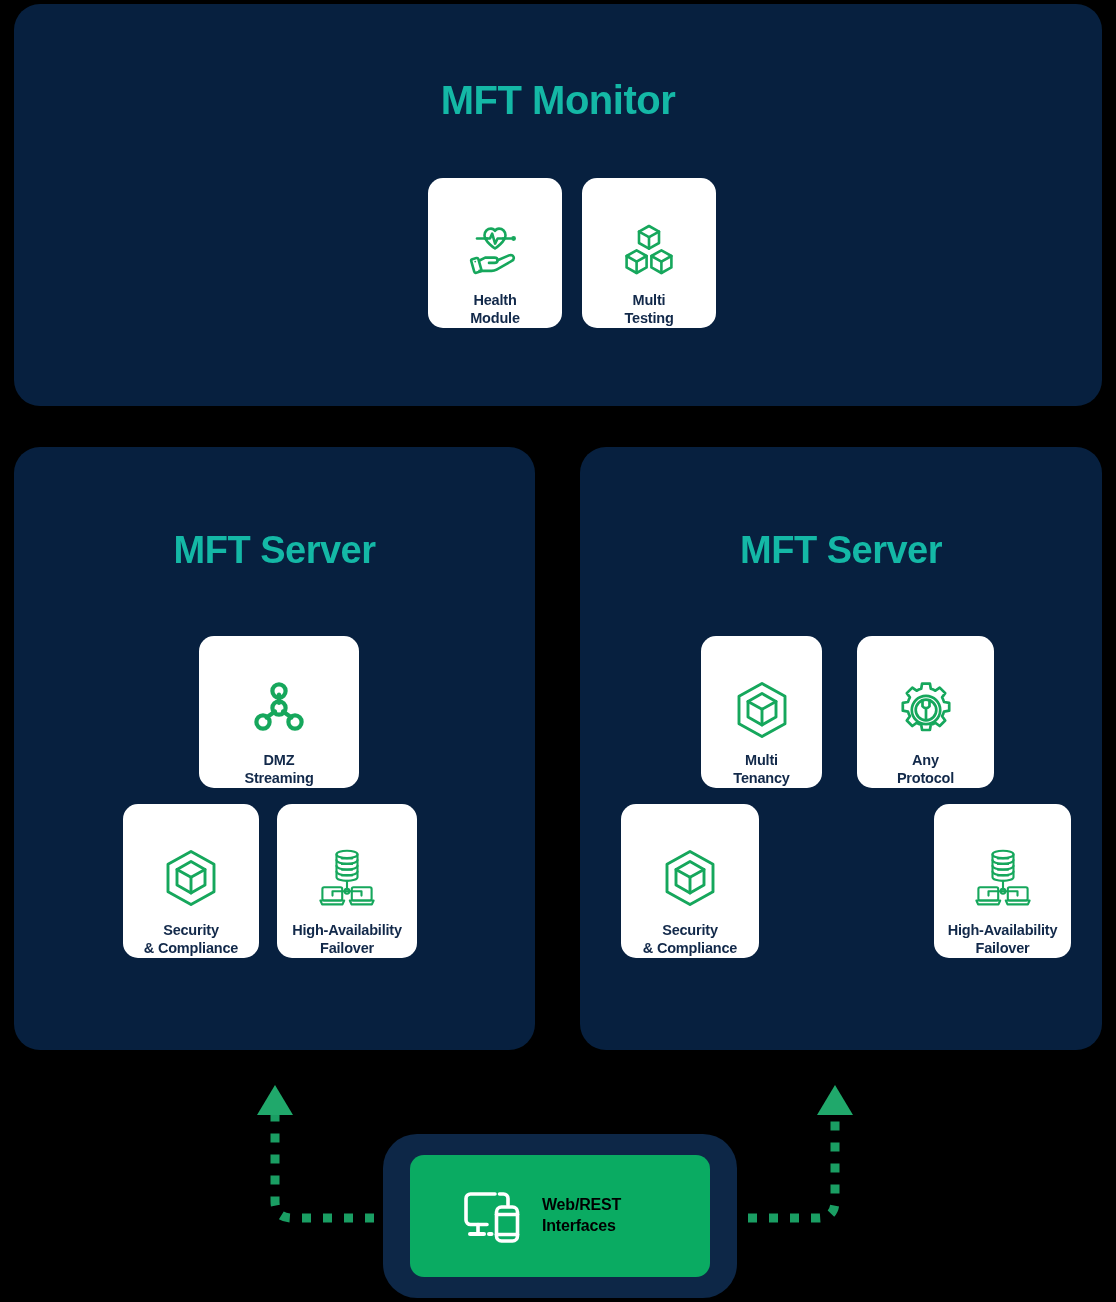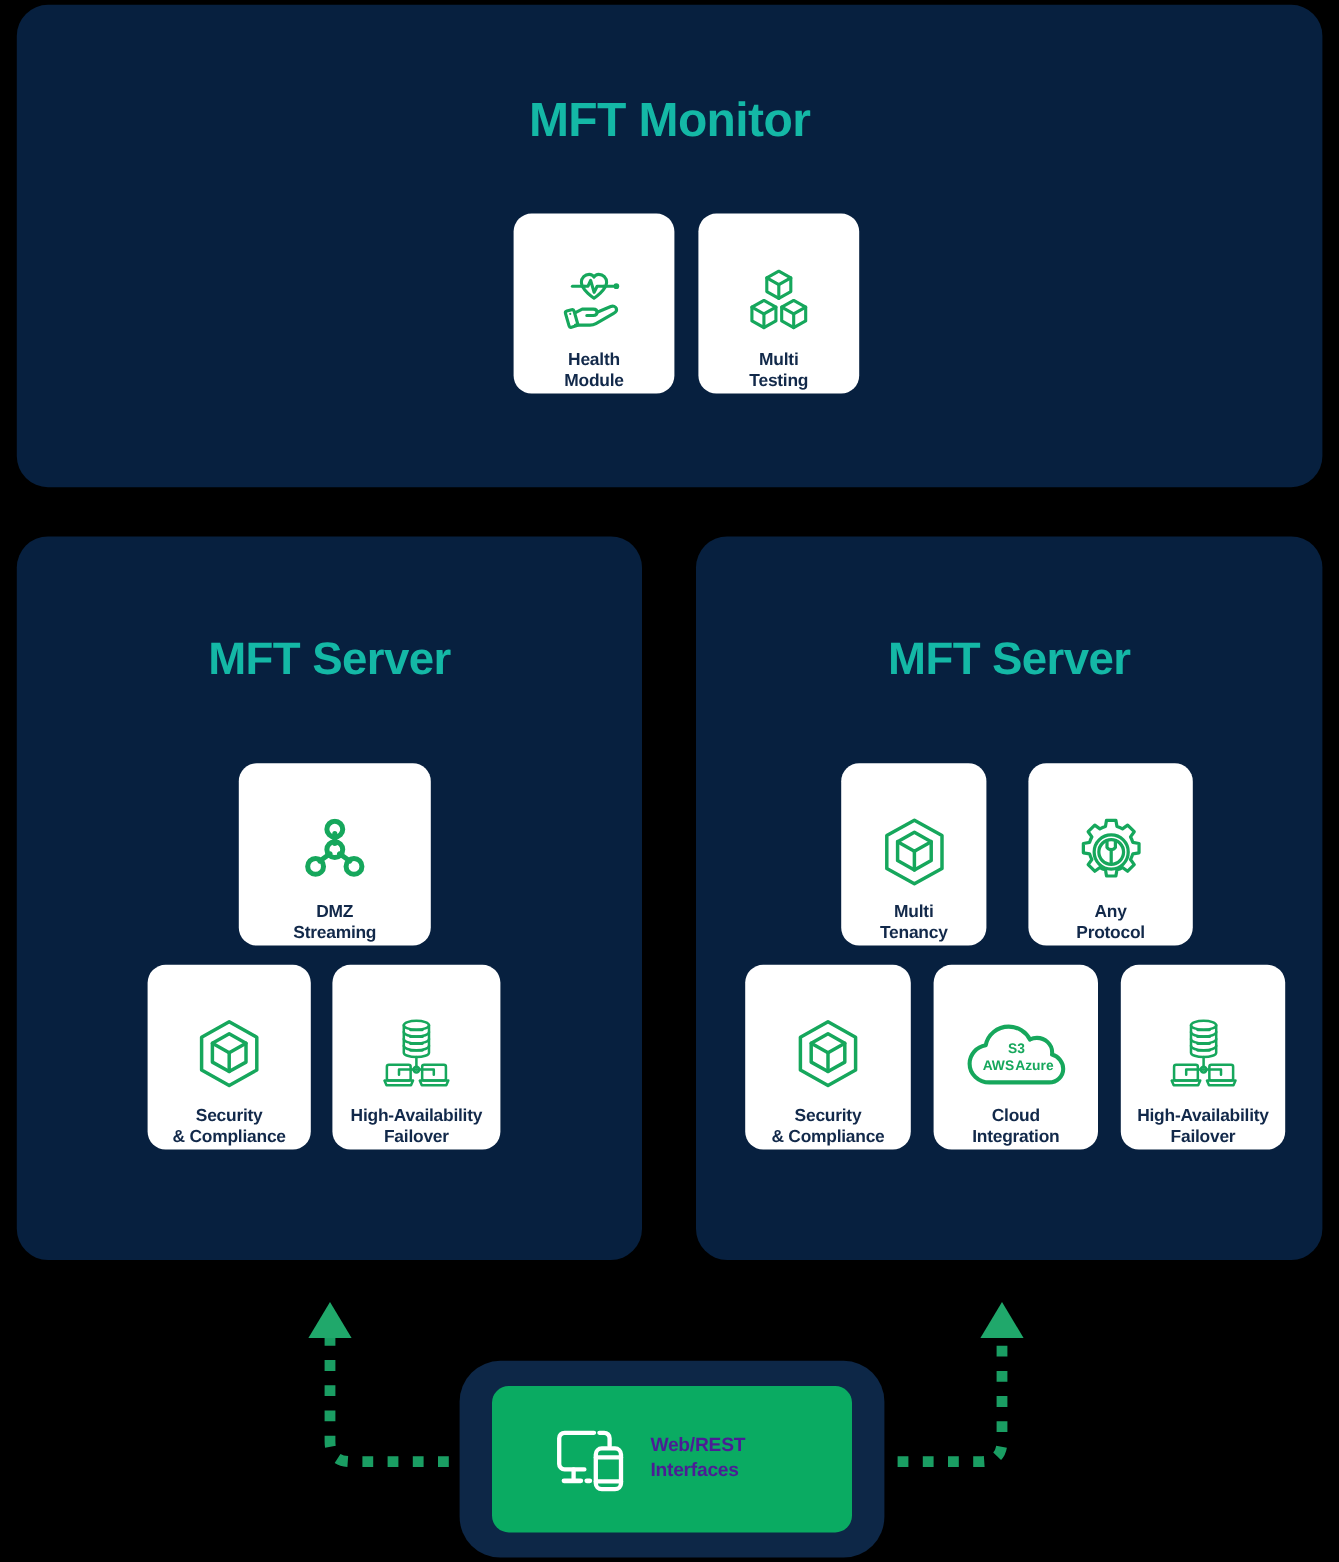--- a/index.html
+++ b/index.html
@@ -205,21 +205,21 @@
     padding-left: 52px;
     box-sizing: border-box;
   }
   #webrest-box .wr-icon {
     display: flex;
     align-items: center;
     justify-content: center;
     margin-right: 18px;
   }
   #webrest-box .wr-label {
-    color: #4c1d95;
+    color: #000000;
     font-weight: 700;
     font-size: 16px;
     line-height: 1.3;
     white-space: pre-line;
     letter-spacing: -0.2px;
   }
 </style>
 </head>
 <body>
 
@@ -367,32 +367,20 @@
         <path d="M29 3.5 L52 16.3 L52 43.7 L29 56.5 L6 43.7 L6 16.3 Z"></path>
         <path d="M29 13.5 L43 21.4 L43 37.1 L29 45 L15 37.1 L15 21.4 Z"></path>
         <path d="M15 21.4 L29 29.3 L43 21.4"></path>
         <path d="M29 29.3 L29 45"></path>
       </svg>
     </div>
     <div class="card-label">Security
 &amp; Compliance</div>
   </div>
 
-  <div class="card" id="card-cloud">
-    <div class="icon-wrap">
-      <svg width="84" height="58" viewBox="0 0 84 58" fill="none">
-        <path d="M19.5 52 C10.4 52 3 45 3 36.4 C3 28.8 8.8 22.4 16.4 21.1 C18 12.2 26 5.5 35.6 5.5 C43.4 5.5 50.2 9.9 53.3 16.3 C55 15.4 57 14.9 59.1 14.9 C66.1 14.9 71.8 20.3 71.8 27 C71.8 27.6 71.8 28.2 71.7 28.8 C77.2 30.4 81 35.2 81 40.8 C81 46.9 75.8 52 69.3 52 Z" stroke="#16a75c" stroke-width="3.4" stroke-linejoin="round" fill="none"></path>
-        <text x="42" y="27.5" text-anchor="middle" fill="#16a75c" font-family="'Liberation Sans', sans-serif" font-size="11.5" font-weight="700">S3</text>
-        <text x="27" y="42" text-anchor="middle" fill="#16a75c" font-family="'Liberation Sans', sans-serif" font-size="11.5" font-weight="700">AWS</text>
-        <text x="57" y="42" text-anchor="middle" fill="#16a75c" font-family="'Liberation Sans', sans-serif" font-size="11.5" font-weight="700">Azure</text>
-      </svg>
-    </div>
-    <div class="card-label">Cloud
-Integration</div>
-  </div>
 
   <div class="card" id="card-ha-right">
     <div class="icon-wrap">
       <svg width="58" height="60" viewBox="0 0 58 60" fill="none" stroke="#16a75c" stroke-width="2.1" stroke-linecap="round" stroke-linejoin="round">
         <ellipse cx="29" cy="6.4" rx="10.5" ry="3.7"></ellipse>
         <path d="M18.5 6.4 L18.5 29.2 C18.5 31.3 23.2 32.9 29 32.9 C34.8 32.9 39.5 31.3 39.5 29.2 L39.5 6.4"></path>
         <path d="M18.5 12.1 C18.5 14.2 23.2 15.8 29 15.8 C34.8 15.8 39.5 14.2 39.5 12.1"></path>
         <path d="M18.5 17.8 C18.5 19.9 23.2 21.5 29 21.5 C34.8 21.5 39.5 19.9 39.5 17.8"></path>
         <path d="M18.5 23.5 C18.5 25.6 23.2 27.2 29 27.2 C34.8 27.2 39.5 25.6 39.5 23.5"></path>
         <path d="M24 10.2 H34" stroke-width="2.4"></path>

